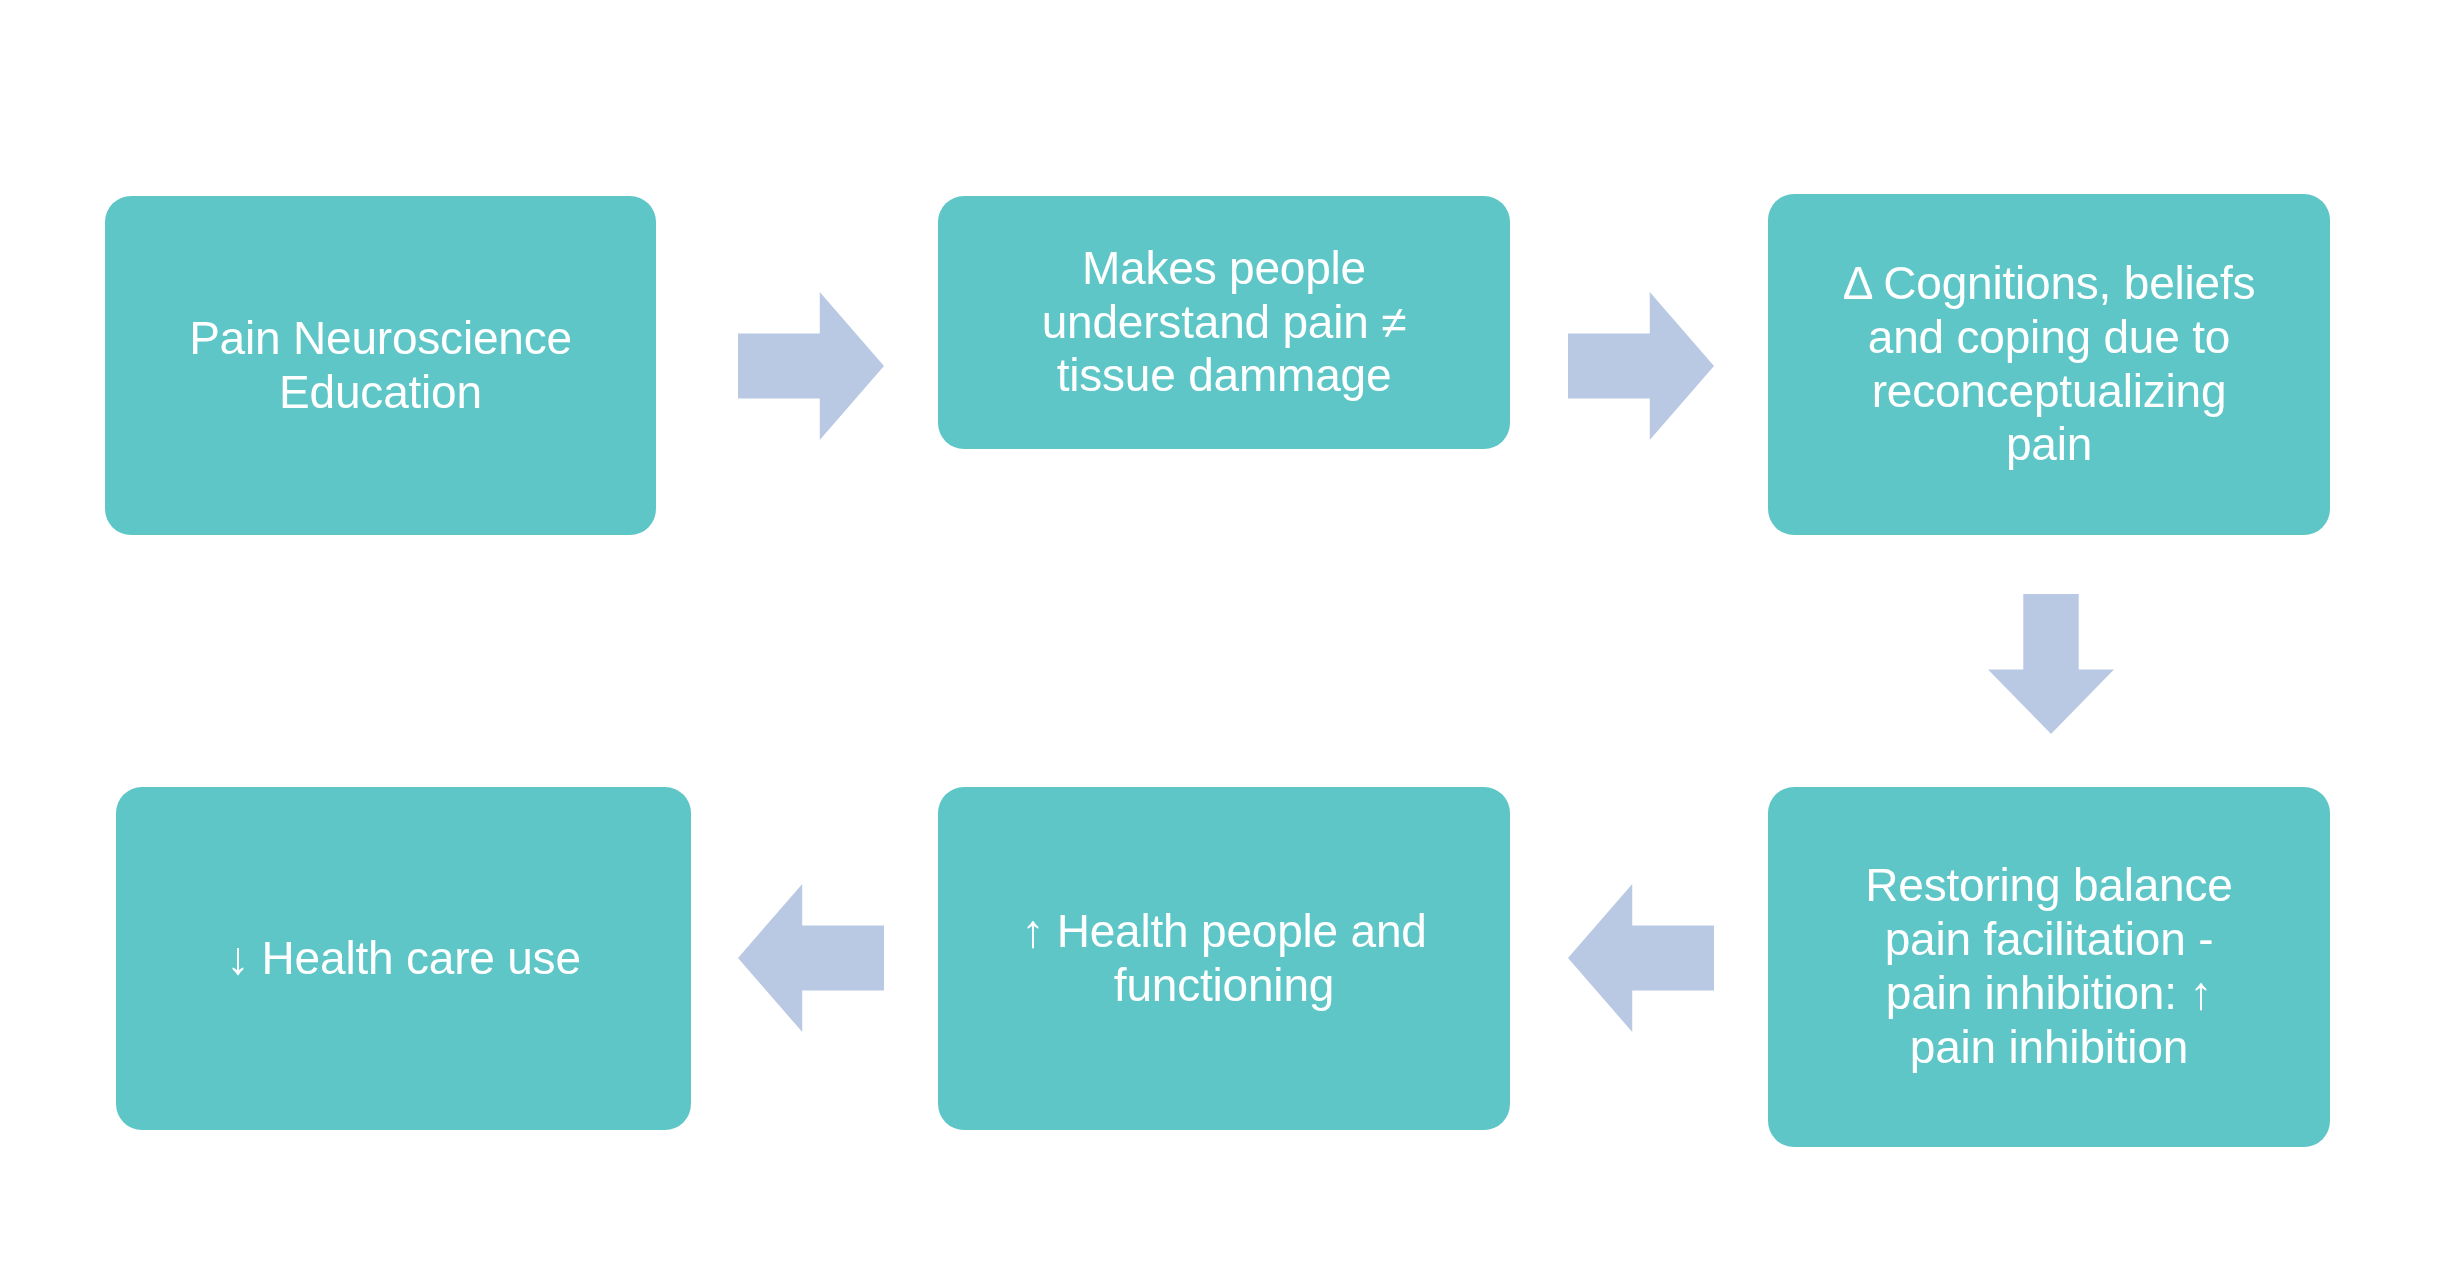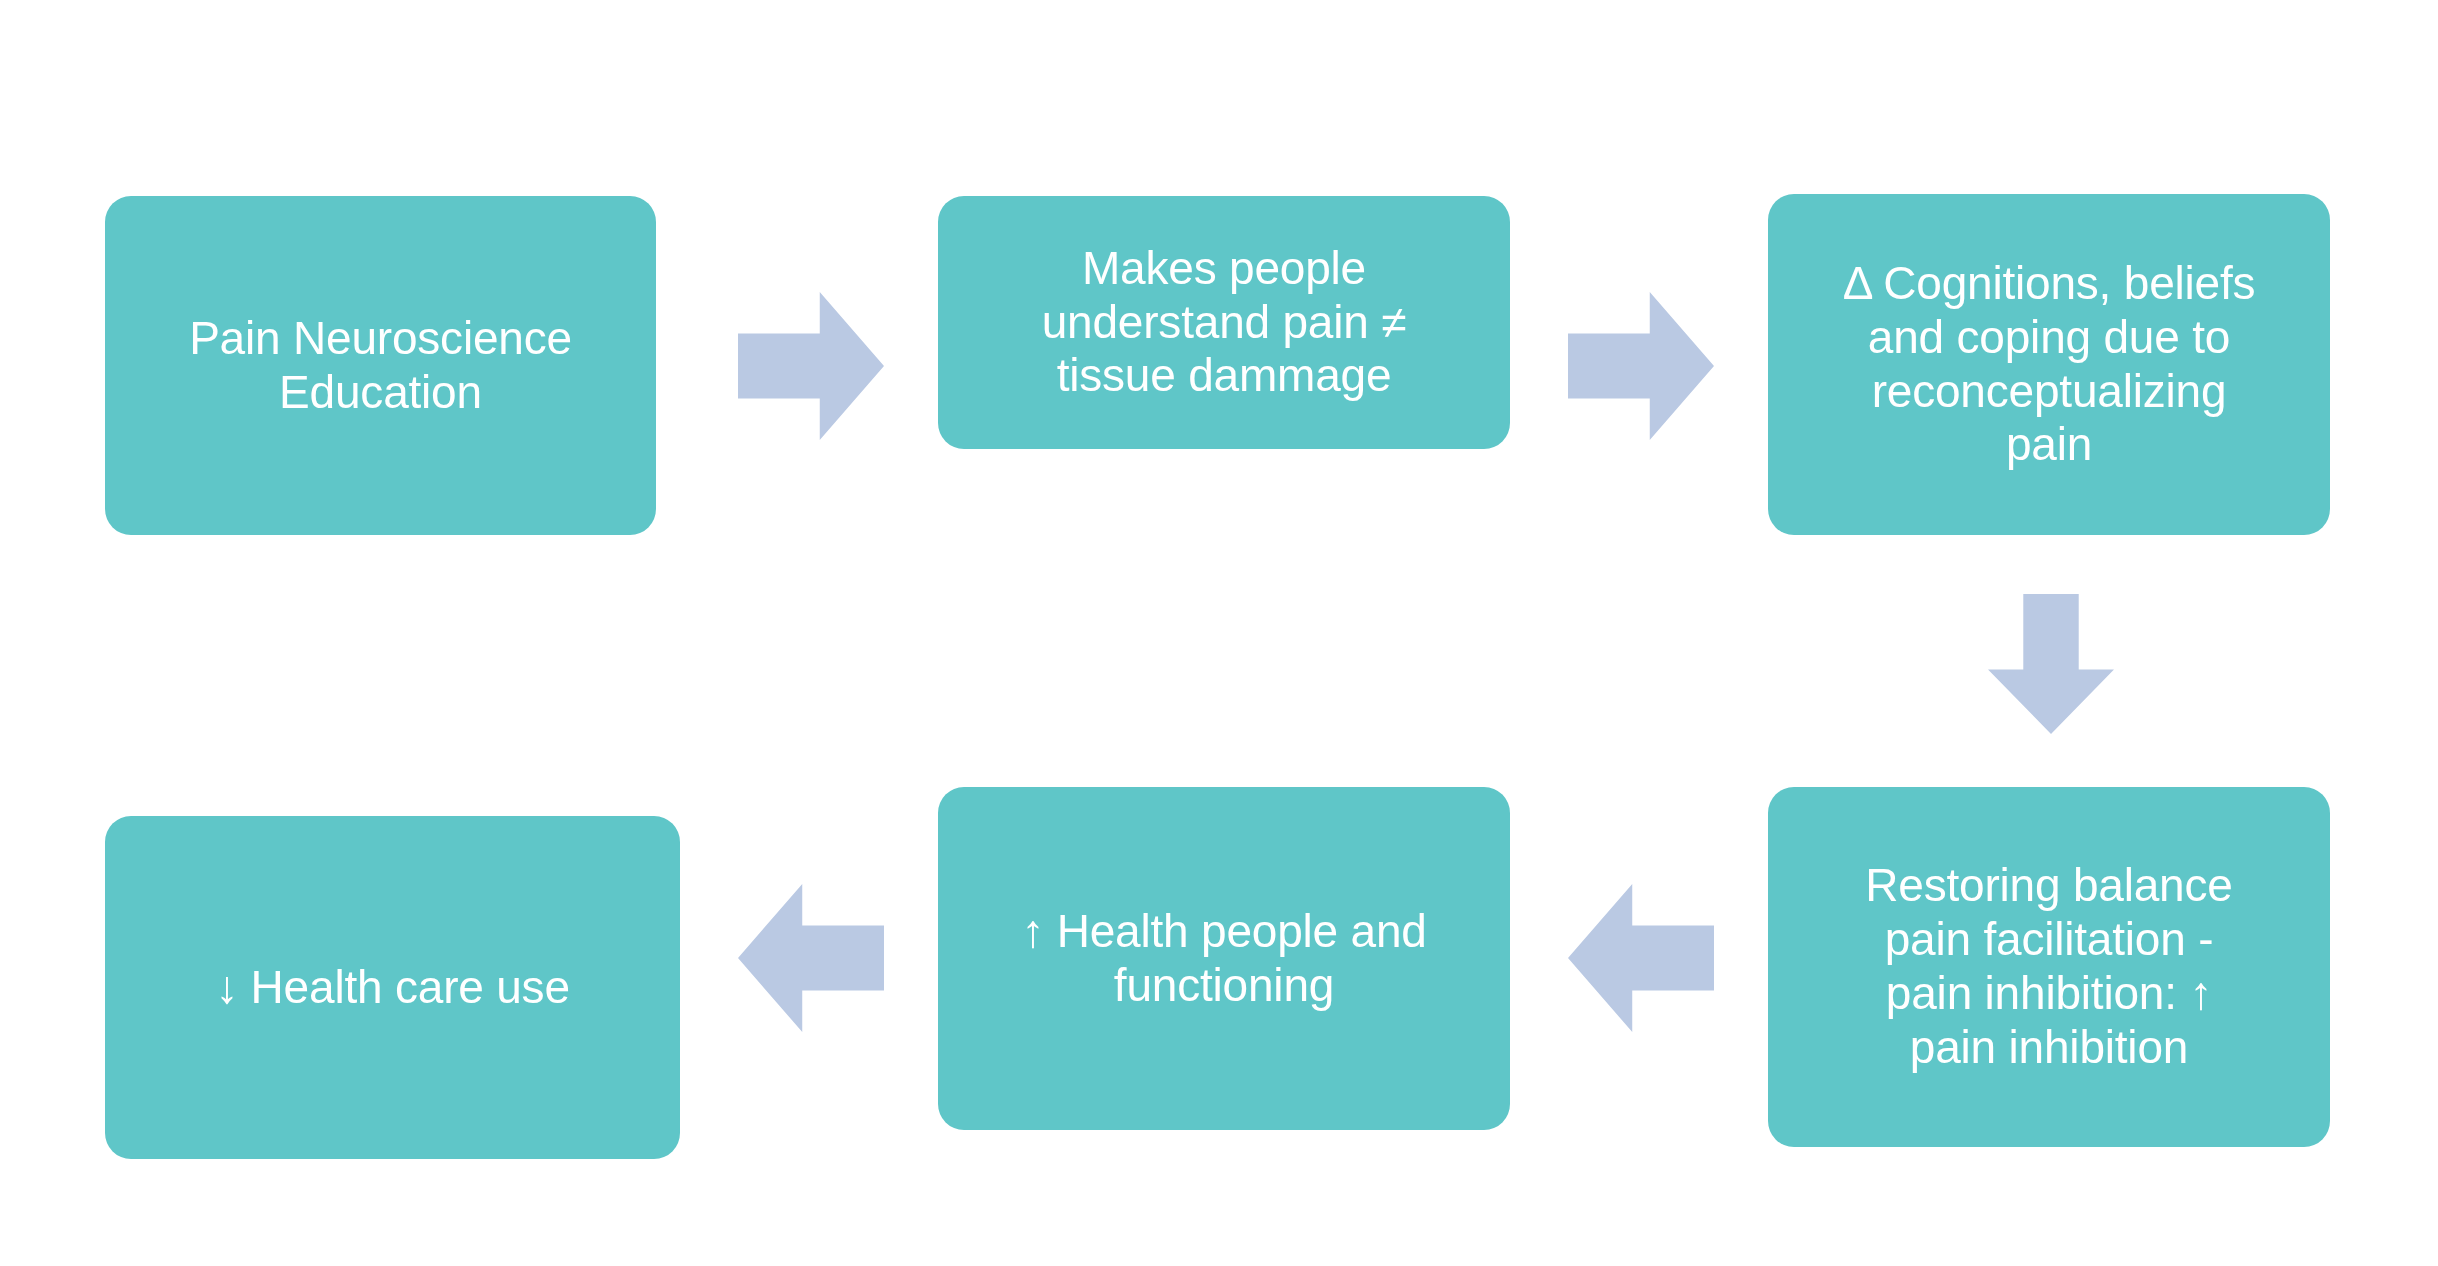--- a/index.html
+++ b/index.html
@@ -34,21 +34,21 @@
     font-size: 46px;
     line-height: 1.17;
     letter-spacing: -0.2px;
     white-space: pre-line;
   }
   
   #node-pne        { left: 105px;  top: 196px;  width: 551px; height: 339px; }
   #node-understand { left: 938px;  top: 196px;  width: 572px; height: 253px; }
   #node-cognitions { left: 1768px; top: 194px;  width: 562px; height: 341px; }
   
-  #node-healthcare { left: 105px;  top: 787px;  width: 575px; height: 343px; margin-top: 29px; }
+  #node-healthcare { left: 116px;  top: 787px;  width: 575px; height: 343px; }
   #node-status     { left: 938px;  top: 787px;  width: 572px; height: 343px; }
   #node-restoring  { left: 1768px; top: 787px;  width: 562px; height: 360px; text-align: center; }
 
   .arrow {
     position: absolute;
     background: #bac9e3;
   }
   .arrow.right {
     clip-path: polygon(0% 28%, 56% 28%, 56% 0%, 100% 50%, 56% 100%, 56% 72%, 0% 72%);
   }

